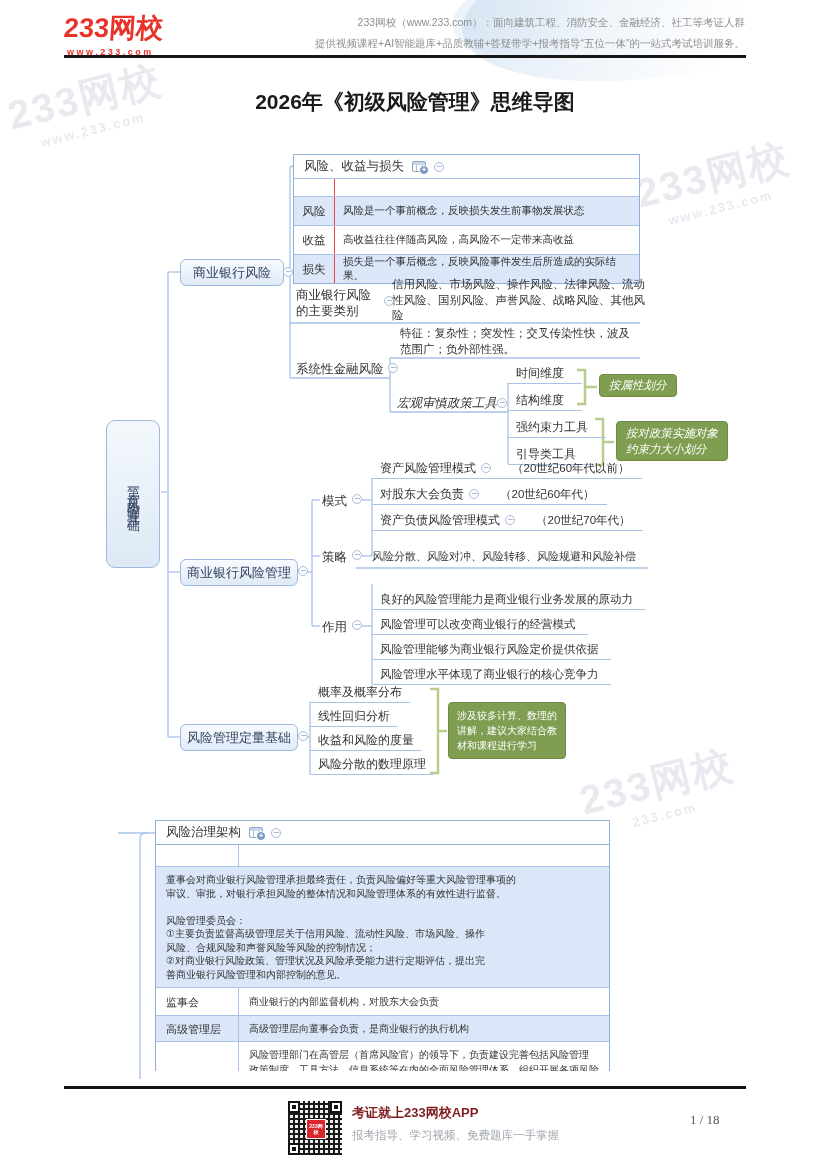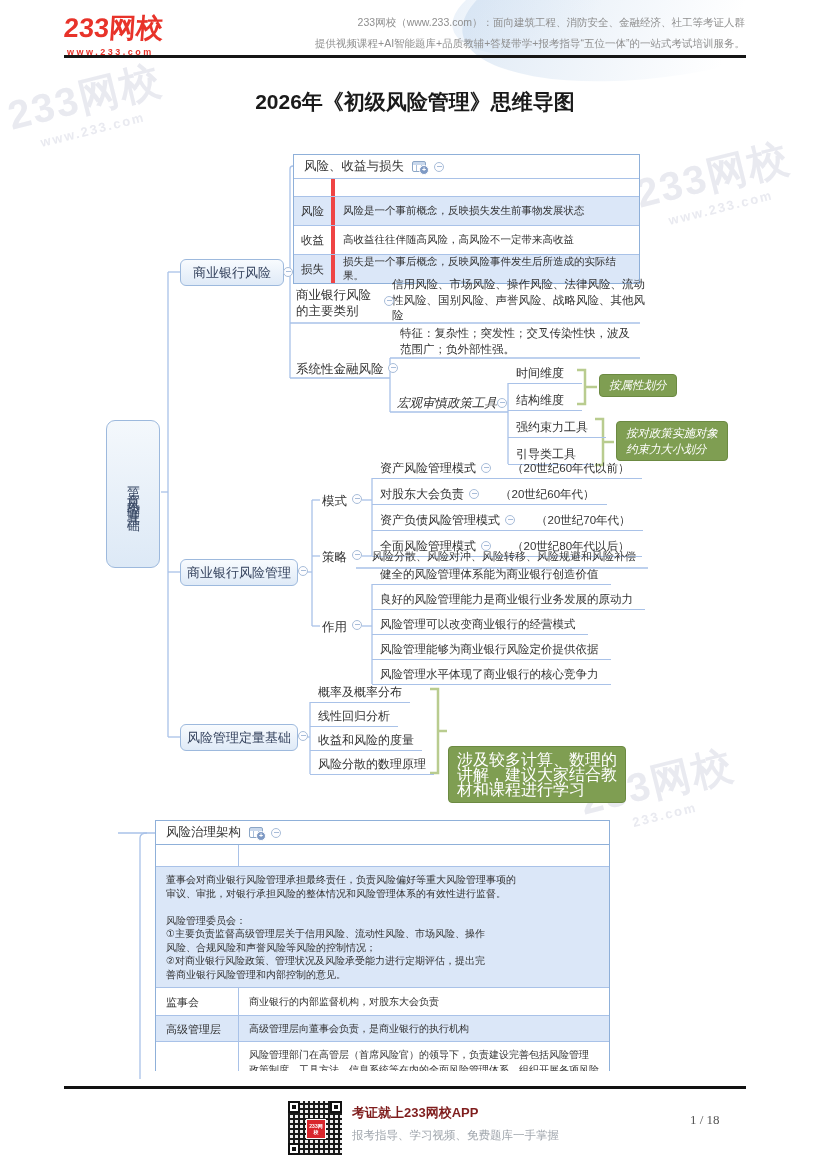--- a/index.html
+++ b/index.html
@@ -55,27 +55,27 @@
       border-radius:2px;margin:0 3px 0 8px;vertical-align:-1px;box-sizing:border-box;
       background:linear-gradient(#c9d8ec 0 3px,rgba(0,0,0,0) 3px),
                  linear-gradient(90deg,rgba(0,0,0,0) 0 3.5px,#aabfda 3.5px 4.5px,rgba(0,0,0,0) 4.5px 8px,#aabfda 8px 9px,rgba(0,0,0,0) 9px);}
   .ti::after{content:"+";position:absolute;right:-4px;bottom:-4px;width:8px;height:8px;
              background:#7f9ac4;border:1px solid #fff;border-radius:50%;color:#fff;
              font-size:7px;line-height:7px;text-align:center;font-weight:bold;}
   .gnote{position:absolute;background:#7f9e52;color:#fff;border:1px solid #6c8a42;border-radius:4px;
          z-index:2;white-space:pre-line;}
   .g1{left:599px;top:374px;padding:3px 9px;font-size:11.5px;font-style:italic;line-height:15px;}
   .g2{left:616px;top:421px;padding:3px 9px;font-size:11.5px;font-style:italic;line-height:16px;}
-  .g3{left:448px;top:702px;padding:5px 8px;font-size:16px;line-height:15px;margin-top:44px;}
+  .g3{left:448px;top:702px;padding:5px 8px;font-size:10px;line-height:15px;}
   
   .t1{position:absolute;left:293px;top:154px;width:347px;border:1px solid #8fb0d9;
       background:#fff;z-index:2;box-sizing:border-box;}
   .t1-head{height:23px;display:flex;align-items:center;padding-left:10px;font-size:12.5px;}
   .trow{display:flex;border-top:1px solid #a9c2e8;}
-  .cl1{width:41px;border-right:4px solid #ef4444;display:flex;align-items:center;
+  .cl1{width:41px;border-right:1px solid #ef4444;display:flex;align-items:center;
        justify-content:center;font-size:11.5px;box-sizing:border-box;}
   .cc1{flex:1;display:flex;align-items:center;padding:0 8px;font-size:10.5px;}
   .h17{height:17px;} .h28{height:28px;}
   .blue{background:#dbe7f8;}
   .t2box{position:absolute;left:155px;top:820px;width:455px;height:25px;border:1px solid #8fb0d9;
          background:#fff;display:flex;align-items:center;padding-left:10px;font-size:12.5px;
          z-index:2;box-sizing:border-box;}
   .t2{position:absolute;left:155px;top:845px;width:455px;border:1px solid #8fb0d9;border-bottom:none;
       border-top:none;background:#fff;z-index:2;box-sizing:border-box;}
   .cl2{width:83px;border-right:1px solid #a9c2e8;display:flex;align-items:center;
@@ -232,31 +232,27 @@
   <span class="mi" style="left:352px;top:494px;"></span>
   <div class="uitem" style="left:372px;top:461px;">
     <span>资产风险管理模式</span><span class="mi-in"></span><span class="per">（20世纪60年代以前）</span>
   </div>
   <div class="uitem" style="left:372px;top:487px;">
     <span>对股东大会负责</span><span class="mi-in"></span><span class="per">（20世纪60年代）</span>
   </div>
   <div class="uitem" style="left:372px;top:513px;">
     <span>资产负债风险管理模式</span><span class="mi-in"></span><span class="per">（20世纪70年代）</span>
   </div>
-  <div class="uitem" style="left:372px;top:539px;">
-    <span>全面风险管理模式</span><span class="mi-in"></span><span class="per">（20世纪80年代以后）</span>
-  </div>
 
   <div class="lbl" style="left:322px;top:549px;">策略</div>
   <span class="mi" style="left:352px;top:550px;"></span>
   <div class="ctext" style="left:372px;top:549px;white-space:nowrap;font-size:11px;">风险分散、风险对冲、风险转移、风险规避和风险补偿</div>
 
   <div class="lbl" style="left:322px;top:619px;">作用</div>
   <span class="mi" style="left:352px;top:620px;"></span>
-  <div class="uitem r115" style="left:372px;top:567px;">健全的风险管理体系能为商业银行创造价值</div>
   <div class="uitem r115" style="left:372px;top:592px;">良好的风险管理能力是商业银行业务发展的原动力</div>
   <div class="uitem r115" style="left:372px;top:617px;">风险管理可以改变商业银行的经营模式</div>
   <div class="uitem r115" style="left:372px;top:642px;">风险管理能够为商业银行风险定价提供依据</div>
   <div class="uitem r115" style="left:372px;top:667px;">风险管理水平体现了商业银行的核心竞争力</div>
 
   <div class="bnode" style="left:180px;top:724px;width:116px;">风险管理定量基础</div>
   <span class="mi" style="left:298px;top:731px;"></span>
   <div class="uitem" style="left:310px;top:685px;padding-right:8px;">概率及概率分布</div>
   <div class="uitem" style="left:310px;top:709px;padding-right:8px;">线性回归分析</div>
   <div class="uitem" style="left:310px;top:733px;padding-right:8px;">收益和风险的度量</div>

